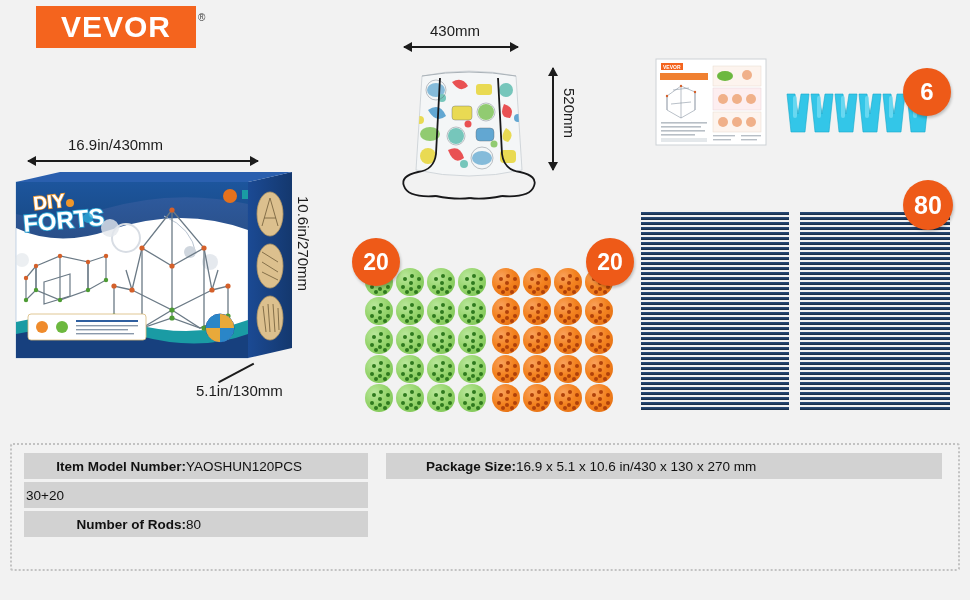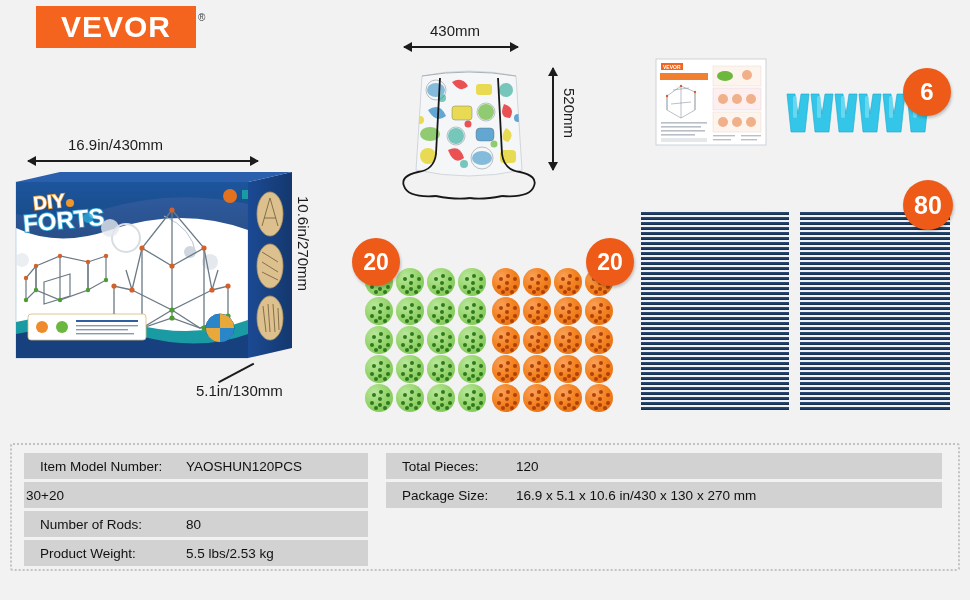--- a/index.html
+++ b/index.html
@@ -72,22 +72,22 @@
   }
   .spec-cols { display: flex; padding: 8px 12px 0 12px; gap: 18px; }
   .spec-col { display: flex; flex-direction: column; gap: 3px; }
   .spec-col.left { width: 344px; }
   .spec-col.right { width: 556px; }
   .spec-row {
     display: flex; align-items: center;
     background: #d2d2d2; height: 26px; padding: 0 2px;
   }
   .spec-key {
-    font-weight: normal; font-size: 13.5px; color: #111;
-    padding-left: 14px; white-space: nowrap;
+    font-weight: bold; font-size: 13.5px; color: #111;
+    padding-left: 14px; white-space: nowrap; text-align: right;
   }
   .spec-col.left .spec-key { width: 160px; }
   .spec-col.right .spec-key { width: 128px; }
   .spec-val { font-size: 13.5px; color: #111; white-space: nowrap; }
 
   
   .prod-box { position: absolute; left: 14px; top: 170px; width: 290px; height: 195px; }
 
   
   .ball-grid { position: absolute; display: grid; gap: 1px; }
@@ -940,30 +940,22 @@
             <span class="spec-key">Item Model Number:</span>
             <span class="spec-val">YAOSHUN120PCS</span>
           </div>
           <div class="spec-row">
             <span class="spec-val">30+20</span>
           </div>
           <div class="spec-row">
             <span class="spec-key">Number of Rods:</span>
             <span class="spec-val">80</span>
           </div>
-          <div class="spec-row">
-            <span class="spec-key">Product Weight:</span>
-            <span class="spec-val">5.5 lbs/2.53 kg</span>
-          </div>
         </div>
       <div class="spec-col right" id="spec-right">
-          <div class="spec-row">
-            <span class="spec-key">Total Pieces:</span>
-            <span class="spec-val">120</span>
-          </div>
           <div class="spec-row">
             <span class="spec-key">Package Size:</span>
             <span class="spec-val">16.9 x 5.1 x 10.6 in/430 x 130 x 270 mm</span>
           </div>
         </div>
     </div>
   </div>
 
 </div>
 

